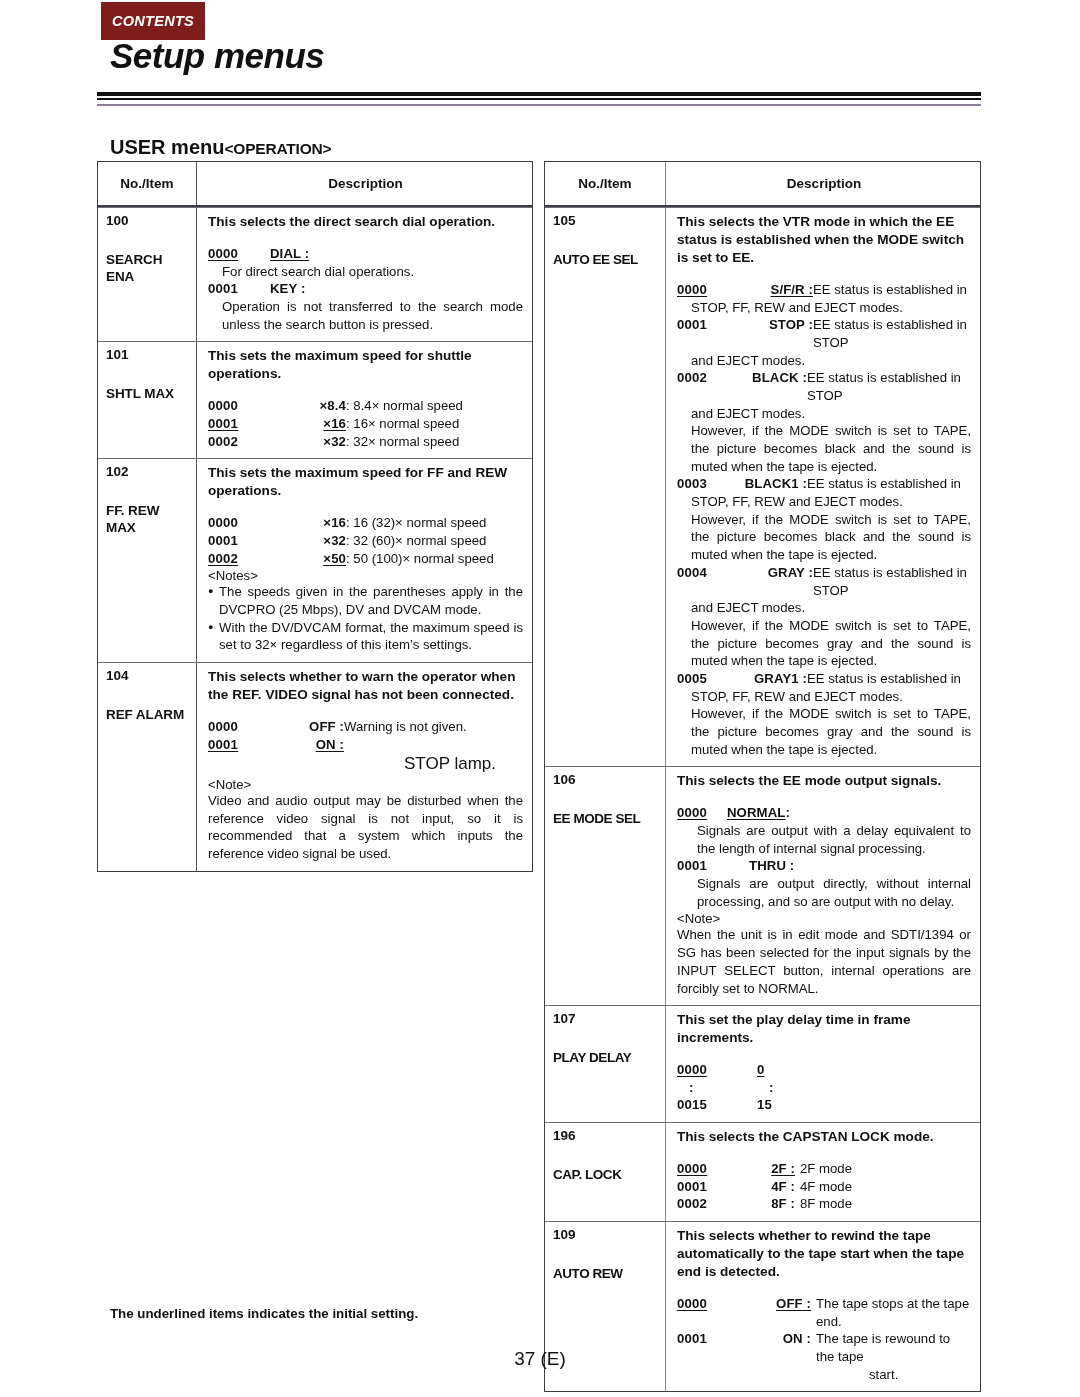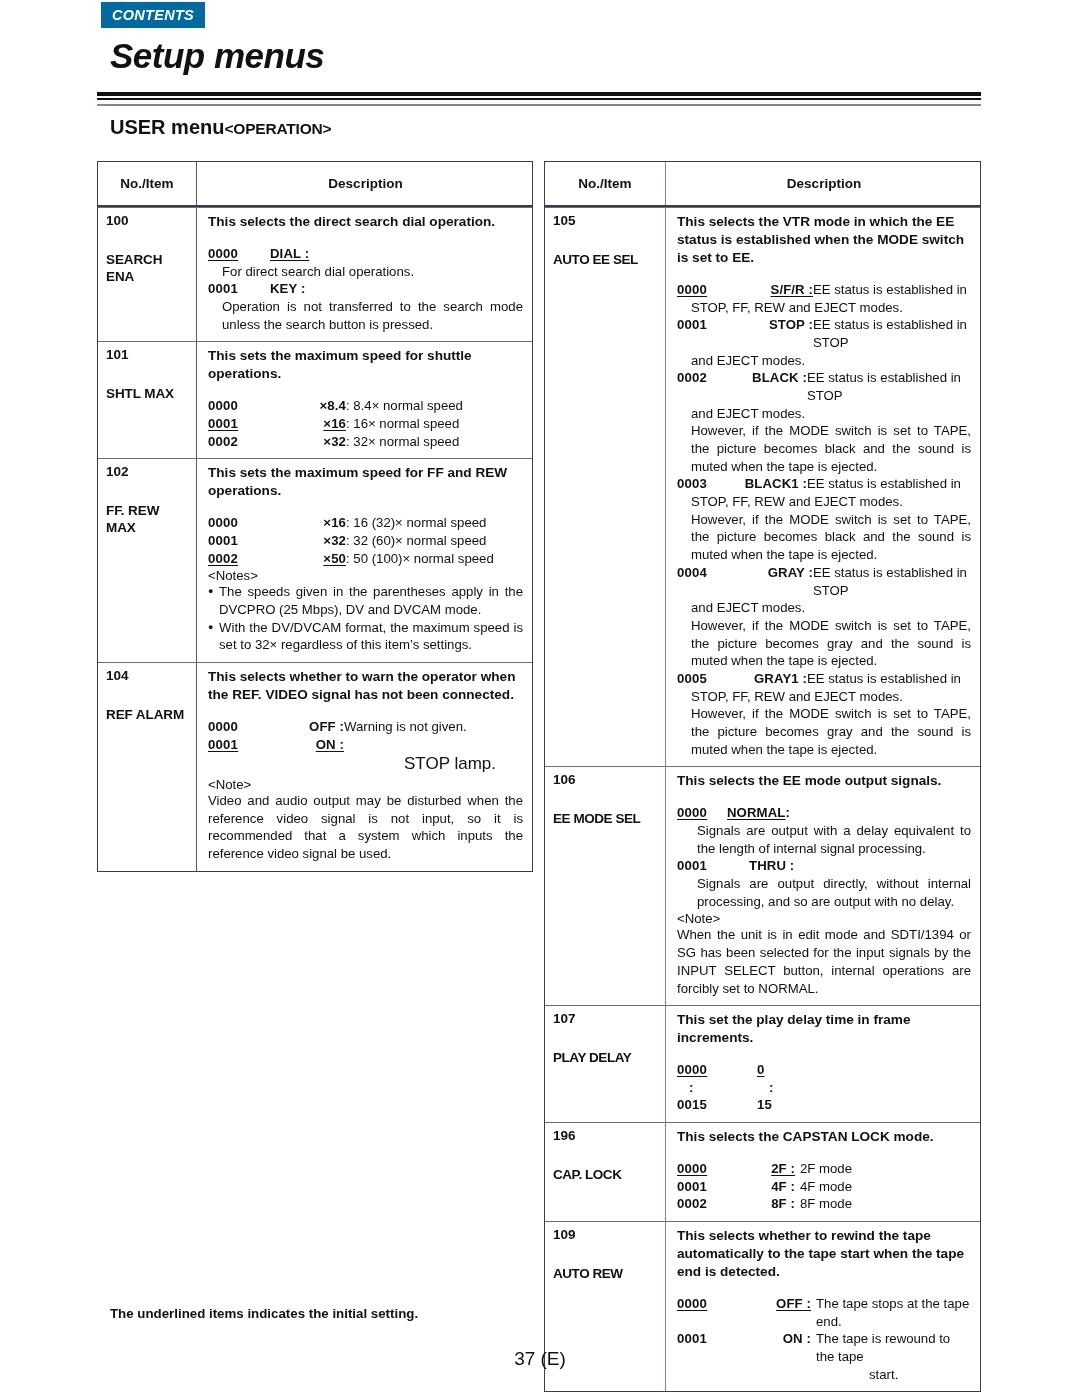--- a/index.html
+++ b/index.html
@@ -12,22 +12,22 @@
     font-family: "Liberation Sans", sans-serif;
     color: #111111;
     position: relative;
     overflow: hidden;
   }
 
   
   .contents-badge {
     position: absolute;
     left: 101px; top: 2px;
-    width: 104px; height: 26px;
-    background: #0369a1;
+    width: 104px; height: 38px;
+    background: #7f1d1d;
     color: #ffffff;
     font-style: italic;
     font-weight: bold;
     font-size: 14.5px;
     letter-spacing: .3px;
     display: flex; align-items: center; justify-content: center;
   }
   .page-title {
     position: absolute;
     left: 110px; top: 36px;
@@ -41,21 +41,21 @@
     left: 97px; top: 92px;
     width: 884px;
   }
   .rule-thick { height: 4px; background: #111111; }
   .rule-gap   { height: 2px; background: #ffffff; }
   .rule-thin  { height: 2px; background: #111111; }
   .rule-violet{ height: 2px; background: #8d7f97; margin-top: 4px; }
 
   .section-title {
     position: absolute;
-    left: 110px; top: 116px;
+    left: 110px; top: 136px;
     font-size: 20px;
     font-weight: bold;
     display: flex;
     align-items: baseline;
   }
   .section-title .sub {
     font-size: 15.5px;
     font-weight: bold;
     letter-spacing: -0.2px;
   }

